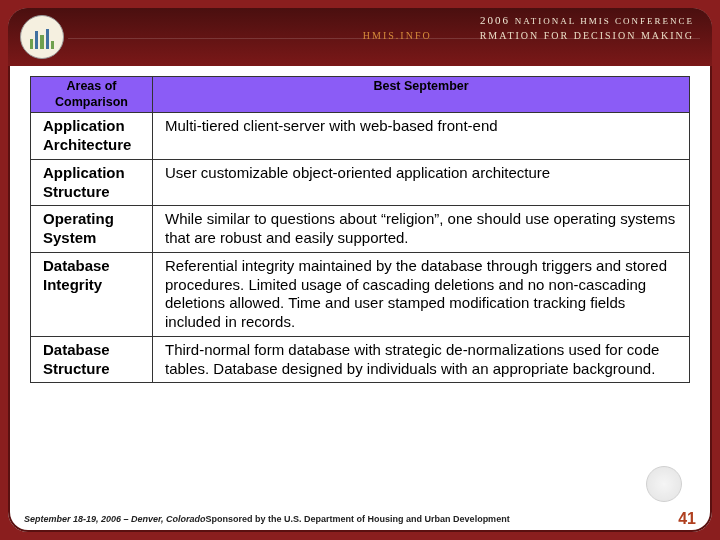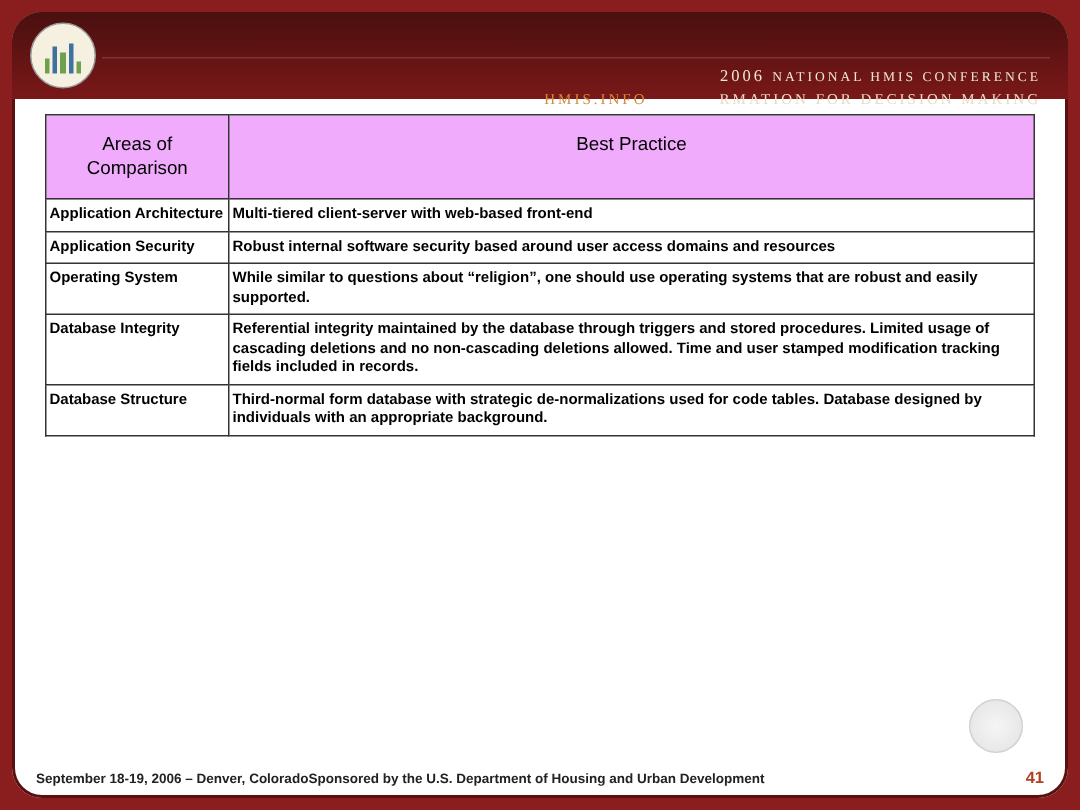--- a/index.html
+++ b/index.html
@@ -51,21 +51,20 @@
   .logo-inner span:nth-child(2){height:18px;background:#4070a0}
   .logo-inner span:nth-child(3){height:14px}
   .logo-inner span:nth-child(4){height:20px;background:#4070a0}
   .logo-inner span:nth-child(5){height:8px}
   .header-titles {
     position: absolute;
     right: 18px;
     top: 6px;
     text-align: right;
     color: #e9dcc4;
-    margin-top: 31px;
   }
   .header-line1 {
     font-size: 11px;
     letter-spacing: 2px;
     color: #f0e8d4;
     font-family: Georgia, serif;
   }
   .header-line1 .small { font-size: 9px; }
   .header-line2 {
     font-size: 10px;
@@ -88,56 +87,56 @@
     overflow: hidden;
   }
   table {
     width: 100%;
     border-collapse: collapse;
     table-layout: fixed;
   }
   col.col-left { width: 122px; }
   th, td {
     border: 1px solid #333;
-    padding: 4px 2px;
+    padding: 4px 12px;
     vertical-align: top;
-    font-size: 10px;
+    font-size: 15px;
     line-height: 1.25;
   }
   th {
     text-align: center;
+    font-weight: bold;
+    font-size: 12.5px;
+    padding: 2px 4px;
+    background: #8b5cf6;
+  }
+  td.area {
+    font-weight: bold;
+  }
+  td.bp {
     font-weight: normal;
-    font-size: 12.5px;
-    padding: 12px 4px;
-    background: #f0abfc;
-  }
-  td.area {
-    font-weight: bold;
-  }
-  td.bp {
-    font-weight: bold;
     margin-left: 12px;
   }
   .footer {
     position: absolute;
     left: 0; right: 0; bottom: 0;
     height: 26px;
     display: flex;
     align-items: center;
     padding: 0 16px;
     font-size: 9px;
     font-weight: bold;
     color: #222;
   }
-  .footer .left { flex: 0 0 auto; }
+  .footer .left { flex: 0 0 auto; font-style: italic; }
   .footer .mid { flex: 1; text-align: left; }
   .footer .pnum {
     flex: 0 0 auto;
     color: #b04020;
-    font-size: 11px;
+    font-size: 16px;
     font-weight: bold;
   }
   .hud-stamp {
     position: absolute;
     right: 30px;
     bottom: 30px;
     width: 36px; height: 36px;
     border-radius: 50%;
     background: radial-gradient(#eee, #ccc);
     border: 1px solid #aaa;
@@ -173,31 +172,31 @@
 
   <div class="content">
     <table>
       <colgroup>
           <col class="col-left">
           <col>
         </colgroup>
       <thead>
         <tr>
           <th>Areas of Comparison</th>
-          <th>Best Practice</th>
+          <th>Best September</th>
         </tr>
       </thead>
       <tbody>
         <tr>
           <td class="area">Application Architecture</td>
           <td class="bp">Multi-tiered client-server with web-based front-end</td>
         </tr>
         <tr>
-          <td class="area">Application Security</td>
-          <td class="bp">Robust internal software security based around user access domains and resources</td>
+          <td class="area">Application Structure</td>
+          <td class="bp">User customizable object-oriented application architecture</td>
         </tr>
         <tr>
           <td class="area">Operating System</td>
           <td class="bp">While similar to questions about “religion”, one should use operating systems that are robust and easily supported.</td>
         </tr>
         <tr>
           <td class="area">Database Integrity</td>
           <td class="bp">Referential integrity maintained by the database through triggers and stored procedures. Limited usage of cascading deletions and no non-cascading deletions allowed. Time and user stamped modification tracking fields included in records.</td>
         </tr>
         <tr>

